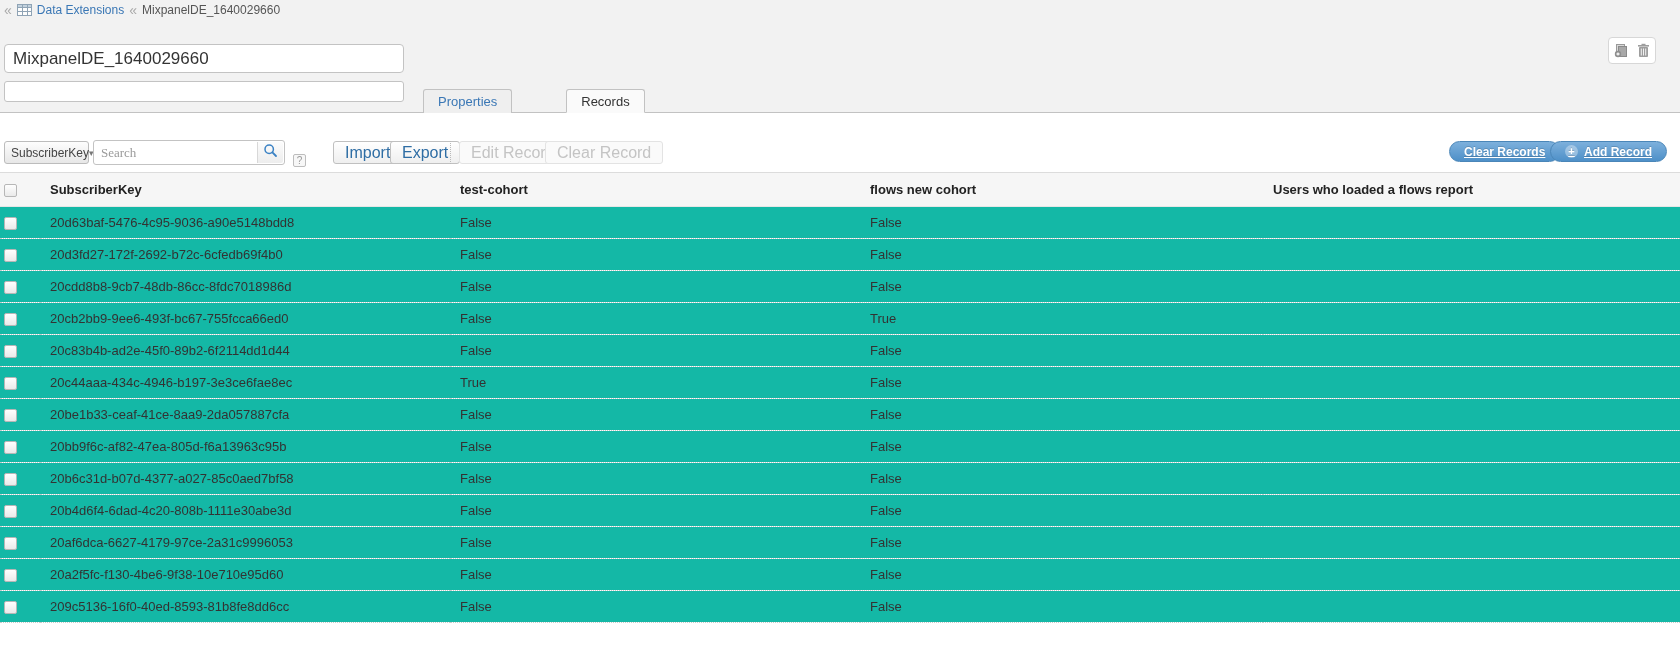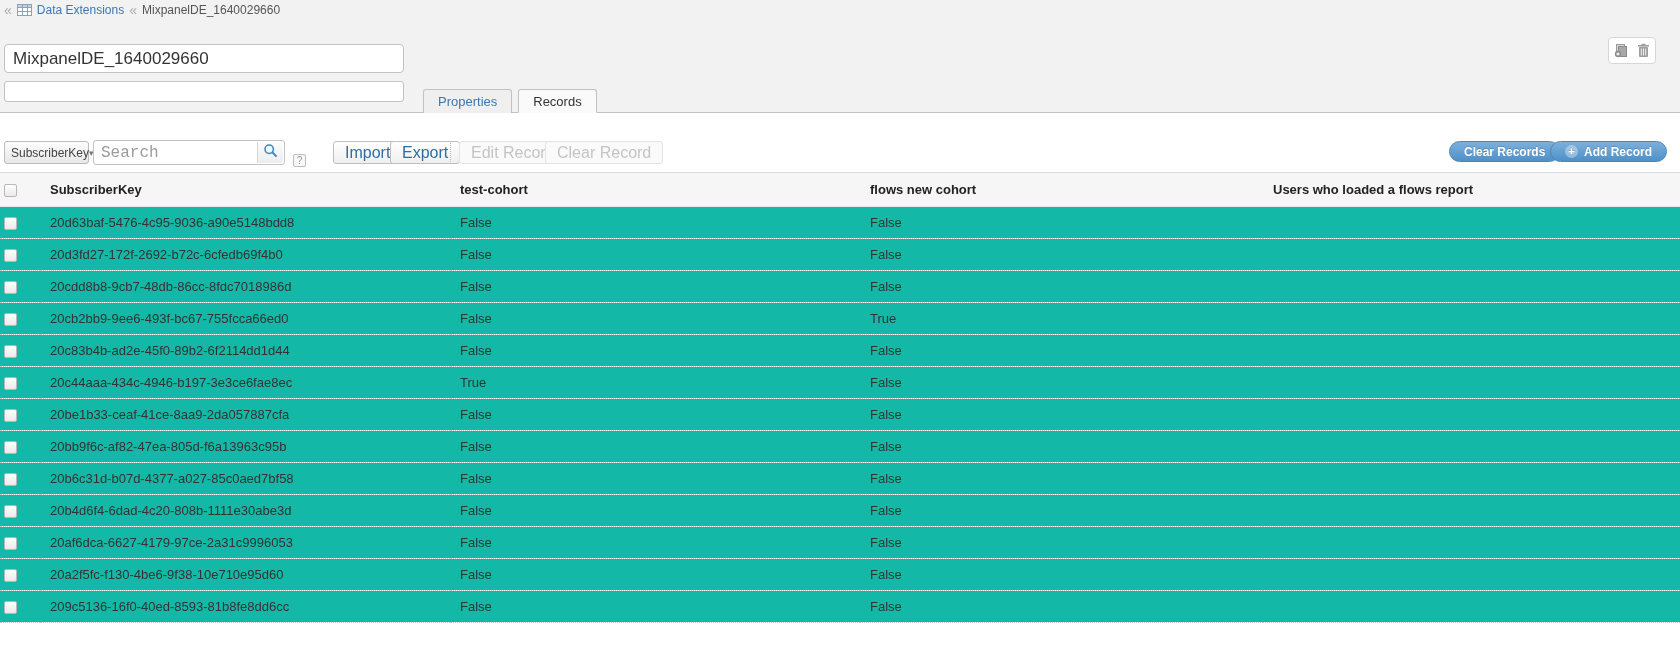--- a/index.html
+++ b/index.html
@@ -22,41 +22,41 @@
     border:1px solid #c3c3c3; border-radius:4px; padding:0 8px;
     font-size:17px; color:#333; font-family:"Liberation Sans", sans-serif; background:#fff; }
   .desc-input { position:absolute; left:4px; top:81px; width:400px; height:21px;
     border:1px solid #c3c3c3; border-radius:3px; padding:0 6px;
     font-size:12px; color:#333; font-family:"Liberation Sans", sans-serif; background:#fff; }
 
   .tabs { position:absolute; left:423px; bottom:-1px; display:flex; gap:6px;justify-content:center; }
   .tab { height:24px; padding:4px 14px; font-size:13px; cursor:pointer;
     border:1px solid #c2c2c2; border-bottom:none; border-radius:3px 3px 0 0;
     background:#efefef; color:#3a77b5; }
-  .tab.active { background:#fafafa; color:#333; border-bottom:1px solid #fafafa; }
+  .tab.active { background:#fafafa; color:#333; border-bottom:1px solid #fafafa;margin-left:48px; }
 
   .actions-box { position:absolute; left:1608px; top:37px; width:48px; height:27px;
     background:#fff; border:1px solid #d7d7d7; border-radius:4px;
     display:flex; align-items:center; justify-content:center; gap:8px; }
   .icon-btn { width:15px; height:15px; cursor:pointer; display:flex;
     align-items:center; justify-content:center; }
 
   
   .toolbar { position:absolute; top:114px; left:0; width:1680px; height:58px; background:#fff; }
 
   .field-dropdown { position:absolute; left:4px; top:27px; width:85px; height:23px;
     background:linear-gradient(#fdfdfd,#e7e7e7); border:1px solid #bcbcbc; border-radius:3px;
     font-size:12px; color:#444; display:flex; align-items:center;
     justify-content:space-between; padding:0 6px; cursor:pointer; }
   .caret { font-size:9px; color:#777; }
 
   .search-wrap { position:absolute; left:93px; top:26px; width:192px; height:25px;
     border:1px solid #c3c3c3; border-radius:3px; background:#fff; }
   .search-input { border:none; outline:none; width:158px; height:23px; padding:0 7px;
-    font-size:16px; color:#333; font-family:Liberation Mono, monospace; background:transparent; }
+    font-size:13px; color:#333; font-family:Liberation Serif, serif; background:transparent; }
   .search-input::placeholder { color:#9b9b9b; }
   .search-btn { position:absolute; right:1px; top:1px; width:26px; height:21px;
     border-left:1px solid #d8d8d8; background:linear-gradient(#fcfcfc,#ededed);
     border-radius:0 2px 2px 0; display:flex; align-items:center; justify-content:center;
     cursor:pointer; }
 
   .help-box { position:absolute; left:293px; top:40px; width:13px; height:13px;
     border:1px solid #bdbdbd; border-radius:2px; color:#9a9a9a; background:#f7f7f7;
     font-size:10px; line-height:11px; text-align:center; cursor:pointer; }
 
@@ -69,21 +69,21 @@
   .toolbar-sep { position:absolute; left:450px; top:27px; height:23px; width:0;
     border-left:1px dotted #b9b9b9; }
   .btn.disabled { background:#fafafa; border-color:#e3e3e3; color:#c4c4c4; cursor:default; }
   .btn-edit { left:459px; }
   .btn-clearrec { left:545px; }
 
   .pill { position:absolute; top:27px; height:21px; padding:0 14px; border-radius:11px;
     border:1px solid #4a86b8; background:linear-gradient(#7db0dc,#4e90c8);
     color:#fff; font-weight:bold; font-size:12px; display:flex; align-items:center;
     gap:6px; cursor:pointer; text-shadow:0 -1px 0 rgba(0,0,0,0.15);
-    font-family:"Liberation Sans", sans-serif; }
+    font-family:"Liberation Sans", sans-serif;text-decoration:underline; }
   .pill-clear { left:1449px; }
   .pill-add { left:1550px; }
   .plus-circle { width:13px; height:13px; border-radius:50%;
     background:rgba(255,255,255,0.35); color:#fff; font-size:11px; line-height:13px;
     text-align:center; font-weight:bold; }
 
   
   .grid { position:absolute; top:172px; left:0; width:1680px; }
   table { border-collapse:collapse; width:1680px; table-layout:fixed; font-size:13px; }
   thead tr { height:34px; background:#f6f6f6;

